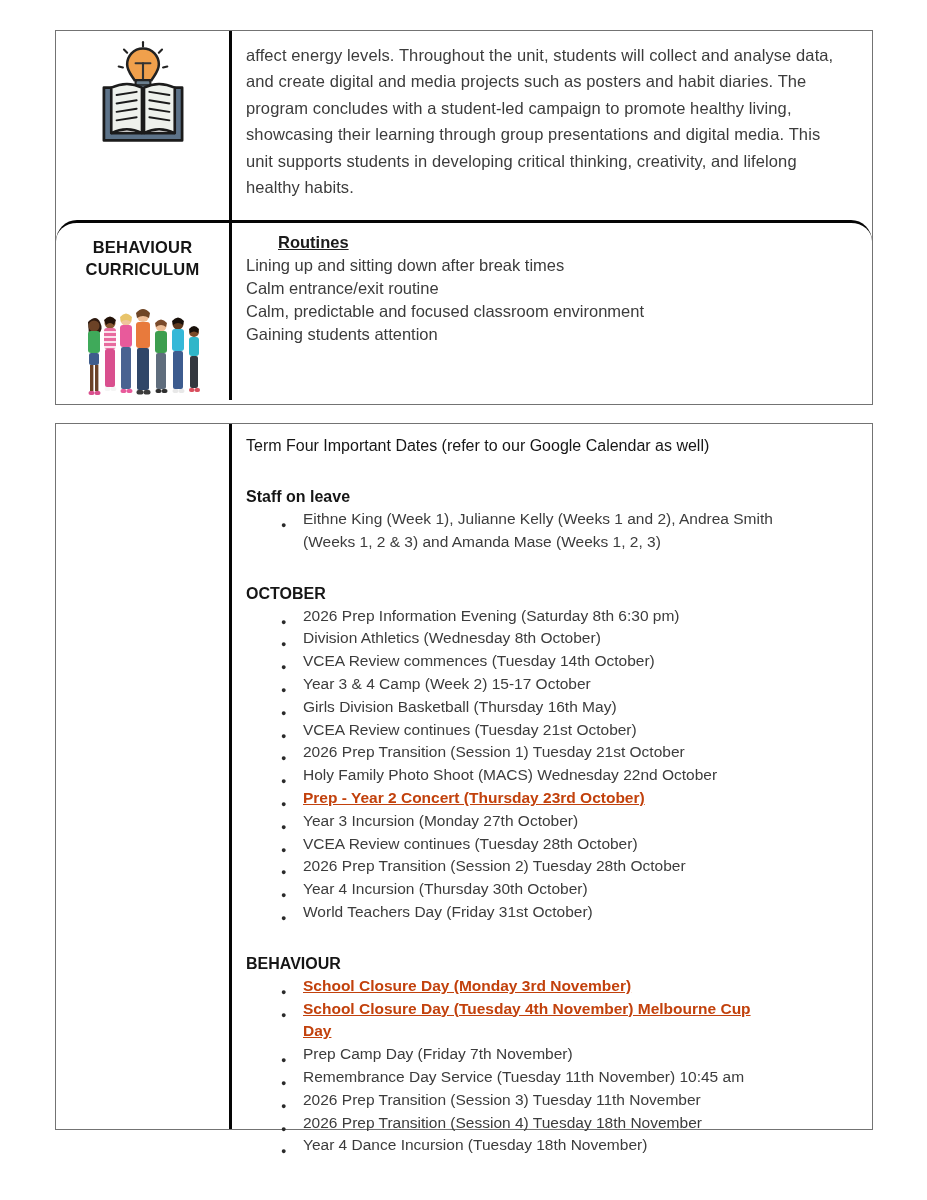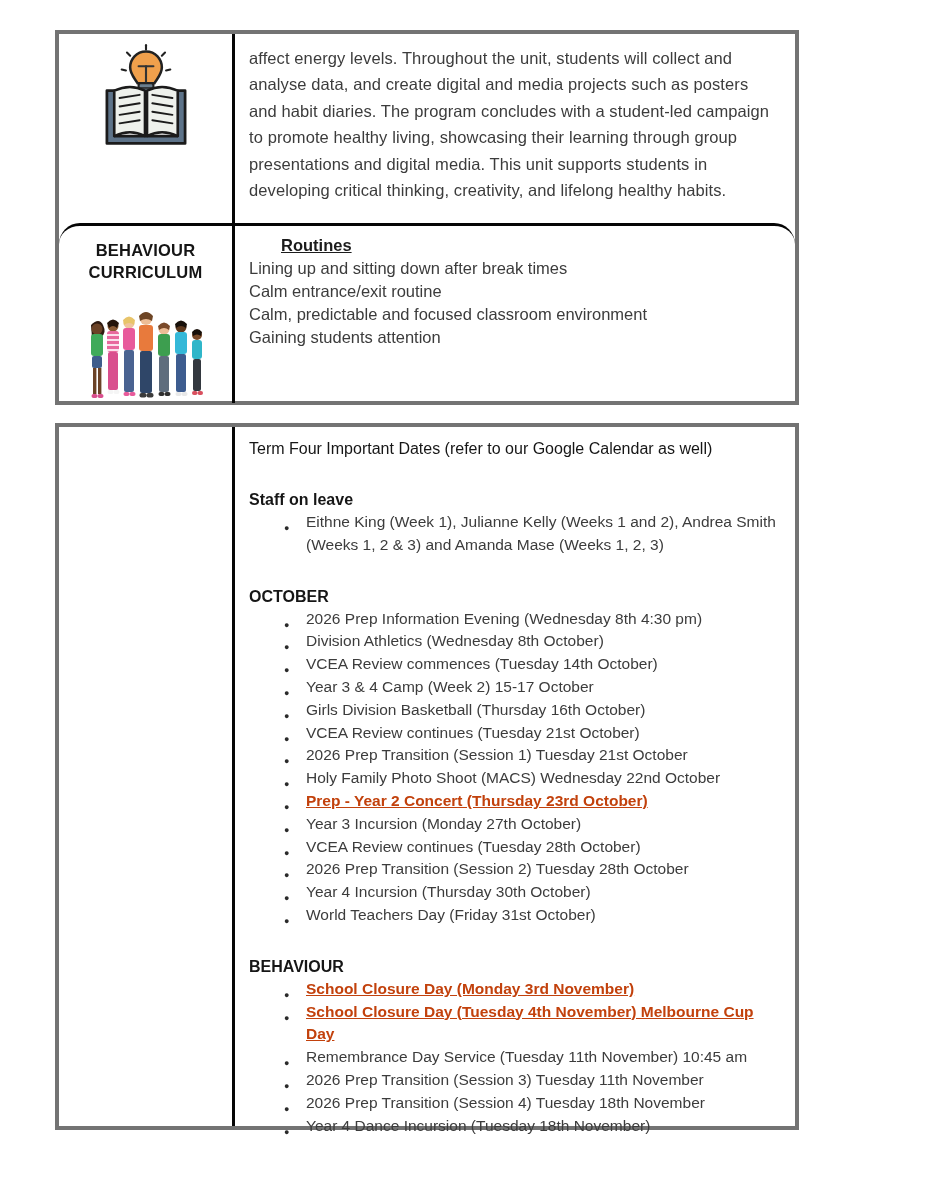--- a/index.html
+++ b/index.html
@@ -4,22 +4,22 @@
 <style>
   html,body { margin:0; padding:0; }
   body {
     width:927px; height:1200px;
     background:#ffffff;
     font-family:"Liberation Sans", sans-serif;
     position:relative;
     color:#3c3c3c;
   }
   .tbl {
-    position:absolute; left:55px; width:744px;
-    border:4px solid #737373; box-sizing:border-box;
+    position:absolute; left:55px; width:818px;
+    border:1px solid #737373; box-sizing:border-box;
     background:#fff;
   }
   .tbl1 { top:30px; height:375px; }
   .tbl2 { top:423px; height:707px; }
   .trow { display:flex; box-sizing:border-box; }
   .tbl1 .row1 { height:189px; }
   .tbl1 .row2 { border-top:3px solid #050505; height:180px;border-radius:21px; }
   .tbl2 .row1 { height:100%; }
   .cell-left {
     width:176px; flex:0 0 176px;
@@ -212,39 +212,40 @@
       <div class="cell-left"></div>
       <div class="cell-right">
         <div class="dates-title">Term Four Important Dates (refer to our Google Calendar as well)</div>
         <div id="sections">
             <div class="section">
               <div class="section-heading">Staff on leave</div>
               <div class="item">Eithne King (Week 1), Julianne Kelly (Weeks 1 and 2), Andrea Smith (Weeks 1, 2 &amp; 3) and Amanda Mase (Weeks 1, 2, 3)</div>
             </div>
             <div class="section">
               <div class="section-heading">OCTOBER</div>
-              <div class="item">2026 Prep Information Evening (Wednesday 8th 4:30 pm)</div>
+              <div class="item">2026 Prep Information Evening (Saturday 8th 6:30 pm)</div>
               <div class="item">Division Athletics (Wednesday 8th October)</div>
               <div class="item">VCEA Review commences (Tuesday 14th October)</div>
               <div class="item">Year 3 &amp; 4 Camp (Week 2) 15-17 October</div>
-              <div class="item">Girls Division Basketball (Thursday 16th October)</div>
+              <div class="item">Girls Division Basketball (Thursday 16th May)</div>
               <div class="item">VCEA Review continues (Tuesday 21st October)</div>
               <div class="item">2026 Prep Transition (Session 1) Tuesday 21st October</div>
               <div class="item">Holy Family Photo Shoot (MACS) Wednesday 22nd October</div>
               <div class="item bold">Prep - Year 2 Concert (Thursday 23rd October)</div>
               <div class="item">Year 3 Incursion (Monday 27th October)</div>
               <div class="item">VCEA Review continues (Tuesday 28th October)</div>
               <div class="item">2026 Prep Transition (Session 2) Tuesday 28th October</div>
               <div class="item">Year 4 Incursion (Thursday 30th October)</div>
               <div class="item">World Teachers Day (Friday 31st October)</div>
             </div>
             <div class="section">
               <div class="section-heading">BEHAVIOUR</div>
               <div class="item bold">School Closure Day (Monday 3rd November)</div>
               <div class="item bold">School Closure Day (Tuesday 4th November) Melbourne Cup Day</div>
+              <div class="item">Prep Camp Day (Friday 7th November)</div>
               <div class="item">Remembrance Day Service (Tuesday 11th November) 10:45 am</div>
               <div class="item">2026 Prep Transition (Session 3) Tuesday 11th November</div>
               <div class="item">2026 Prep Transition (Session 4) Tuesday 18th November</div>
               <div class="item">Year 4 Dance Incursion (Tuesday 18th November)</div>
             </div>
           </div>
       </div>
     </div>
   </div>
 

